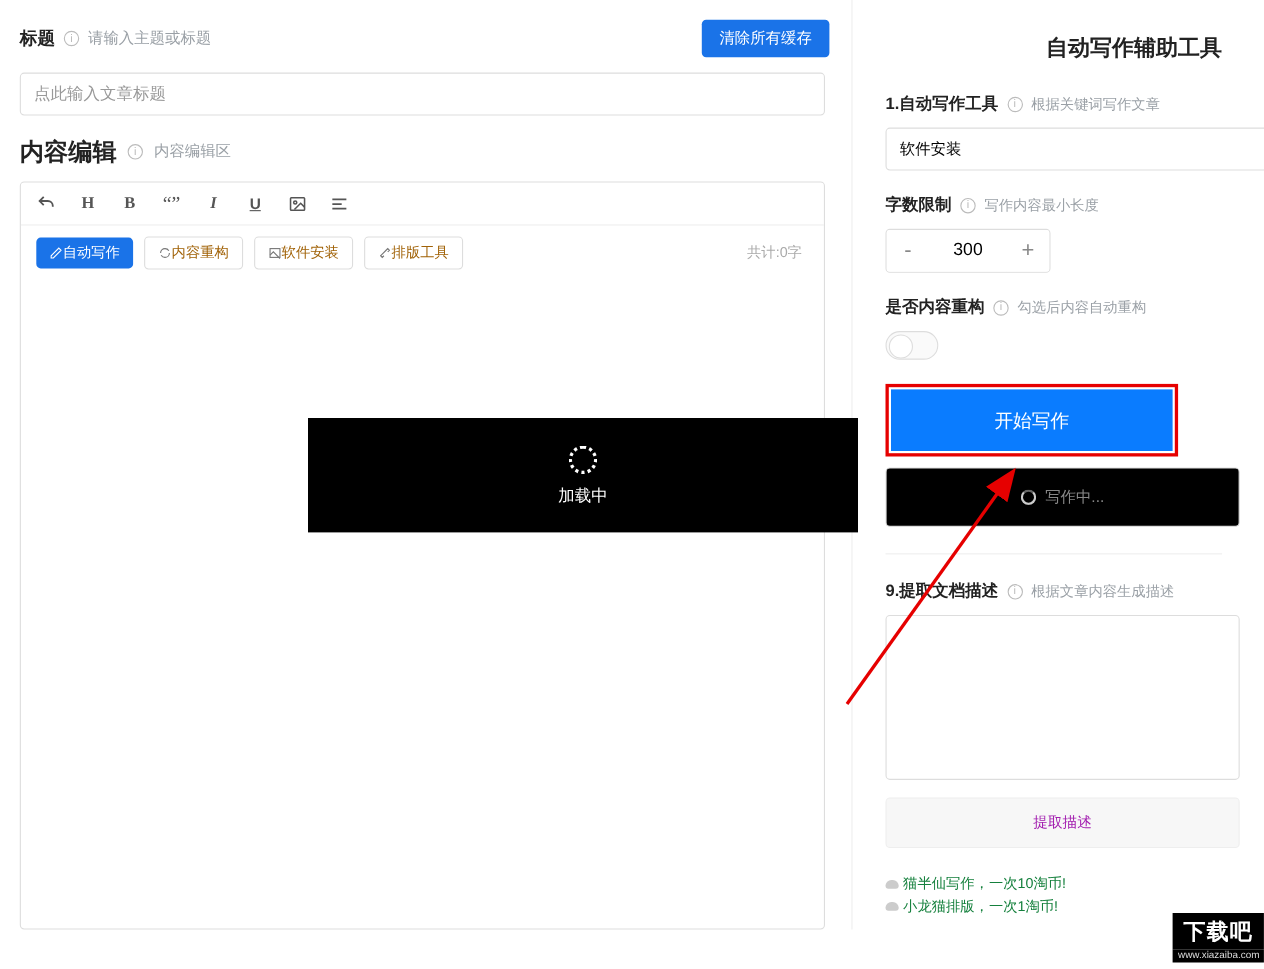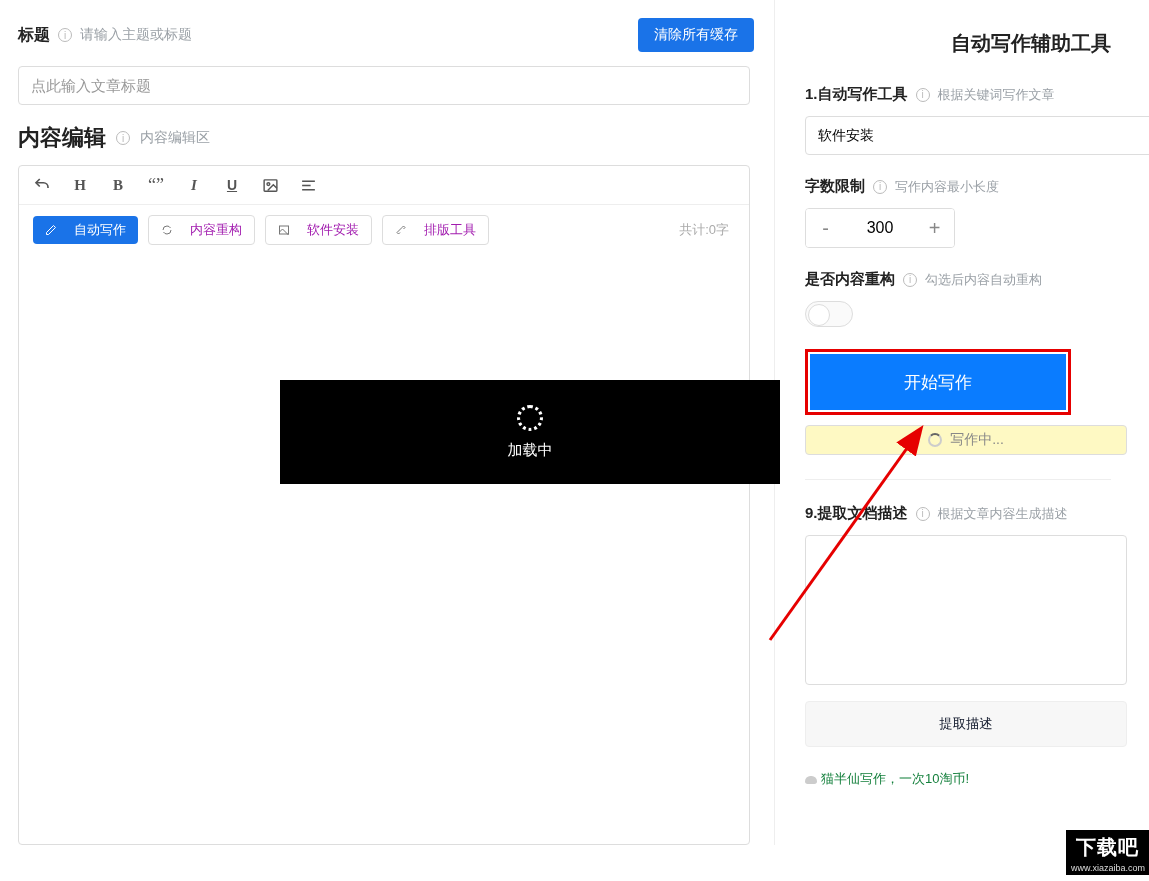--- a/index.html
+++ b/index.html
@@ -15,42 +15,42 @@
 .btn-primary { background: #1a73e8; color: #fff; border: none; border-radius: 4px; padding: 8px 16px; font-size: 14px; cursor: pointer; }
 .input-block { width: 732px; border: 1px solid #ddd; border-radius: 4px; padding: 10px 12px; margin-bottom: 18px; }
 .input-block input { border: none; outline: none; width: 100%; font-size: 15px; color: #333; }
 .input-block input::placeholder { color: #999; }
 .row2 { display: flex; align-items: center; gap: 10px; margin-bottom: 12px; }
 .row2 h2 { font-size: 22px; font-weight: 700; color: #222; }
 .editor { width: 732px; border: 1px solid #ddd; border-radius: 4px; min-height: 680px; }
 .toolbar1 { display: flex; align-items: center; gap: 20px; padding: 10px 14px; border-bottom: 1px solid #eee; }
 .t-icon { color: #555; cursor: pointer; display: inline-flex; align-items: center; justify-content: center; width: 18px; height: 18px; }
 .toolbar2 { display: flex; align-items: center; gap: 10px; padding: 10px 14px; position: relative; }
-.chip { display: inline-flex; align-items: center; gap: 17px; padding: 5px 12px; border-radius: 4px; font-size: 13px; cursor: pointer; font-family: Liberation Serif, serif; }
+.chip { display: inline-flex; align-items: center; gap: 0; padding: 5px 12px; border-radius: 4px; font-size: 13px; cursor: pointer; font-family: Liberation Serif, serif; }
 .chip.primary { background: #1a73e8; color: #fff; }
-.chip.outline { border: 1px solid #ddd; background: #fff; color: #a21caf; }
+.chip.outline { border: 1px solid #ddd; background: #fff; color: #a16207; }
 .counter { position: absolute; right: 20px; color: #aaa; font-size: 13px; }
 .side-title { font-size: 20px; font-weight: 700; color: #222; margin-bottom: 28px; text-align: right; }
 .side-section { margin-bottom: 22px; }
 .side-label { display: flex; align-items: center; gap: 8px; margin-bottom: 12px; }
 .side-label b { font-size: 15px; color: #222; }
 .side-input { border: 1px solid #ddd; border-radius: 4px; padding: 10px 12px; width: 366px; }
 .side-input input { border: none; outline: none; width: 100%; font-size: 14px; }
 .stepper { display: inline-flex; border: 1px solid #ddd; border-radius: 4px; overflow: hidden; width: 150px; }
 .stepper button { width: 40px; height: 38px; background: #fff; border: none; color: #888; font-size: 20px; cursor: pointer; }
 .stepper input { width: 70px; text-align: center; border: none; font-size: 16px; outline: none; }
 .toggle { width: 48px; height: 26px; border: 1px solid #ddd; border-radius: 14px; position: relative; cursor: pointer; background: #fafafa; }
 .toggle::after { content: ""; position: absolute; width: 20px; height: 20px; border-radius: 50%; background: #fff; border: 1px solid #ddd; top: 2px; left: 2px; }
 .btn-start { width: 256px; height: 56px; background: #0a7cff; color: #fff; font-size: 17px; border: none; cursor: pointer; display: flex; align-items: center; justify-content: center; }
 .red-box { border: 3px solid #e60000; padding: 2px; width: 266px; margin-bottom: 10px; }
-.btn-writing { width: 322px; height: 30px; border: 1px solid #ddd; background: #fef9c3; color: #888; display: flex; align-items: center; justify-content: center; gap: 8px; border-radius: 4px; }
+.btn-writing { width: 322px; height: 54px; border: 1px solid #ddd; background: #000000; color: #888; display: flex; align-items: center; justify-content: center; gap: 8px; border-radius: 4px; }
 .spinner-sm { width: 14px; height: 14px; border: 2px solid #ccc; border-top-color: #666; border-radius: 50%; animation: spin 1s linear infinite; }
 .divider { height: 1px; background: #eee; margin: 24px 0; }
 .textarea { width: 322px; height: 150px; border: 1px solid #ddd; border-radius: 4px; }
-.btn-extract { width: 322px; height: 46px; background: #f7f7f7; border: 1px solid #eee; color: #0f172a; border-radius: 4px; margin-top: 16px; }
+.btn-extract { width: 322px; height: 46px; background: #f7f7f7; border: 1px solid #eee; color: #a21caf; border-radius: 4px; margin-top: 16px; }
 .footer-hints { margin-top: 16px; color: #15803d; font-size: 13px; line-height: 1.6; }
 .cloud-icon { display: inline-block; width: 12px; height: 8px; background: #ccc; border-radius: 6px 6px 3px 3px; margin-right: 4px; vertical-align: middle; }
 .overlay { position: absolute; left: 280px; top: 380px; width: 500px; height: 104px; background: #000; color: #fff; display: flex; flex-direction: column; align-items: center; justify-content: center; gap: 10px; z-index: 100; }
 .spinner { width: 26px; height: 26px; border: 3px dotted #fff; border-radius: 50%; animation: spin 1.2s linear infinite; }
 @keyframes spin { to { transform: rotate(360deg); } }
 .arrow { position: absolute; left: 760px; top: 420px; z-index: 150; pointer-events: none; }
 .watermark { position: absolute; right: 0; bottom: 6px; z-index: 200; }
 .watermark .box { background: #000; color: #fff; padding: 4px 10px 2px; font-weight: 900; font-size: 20px; font-family: "SimHei", sans-serif; letter-spacing: 1px; }
 .watermark .url { font-size: 9px; color: #ddd; background: #000; padding: 0 4px 2px; text-align: right; }
 </style>
@@ -185,20 +185,21 @@
         <b>9.提取文档描述</b>
         <span class="info-icon">i</span>
         <span class="hint" style="font-size:13px">根据文章内容生成描述</span>
       </div>
       <div class="textarea"></div>
       <button class="btn-extract">提取描述</button>
     </div>
 
     <div class="footer-hints">
       <div><span class="cloud-icon"></span><span>猫半仙写作，一次10淘币!</span></div>
+      <div><span class="cloud-icon"></span><span>小龙猫排版，一次1淘币!</span></div>
     </div>
   </div>
 </div>
 
 <div class="overlay">
   <div class="spinner"></div>
   <div style="font-size:15px">加载中</div>
 </div>
 
 <svg class="arrow" width="200" height="230">

